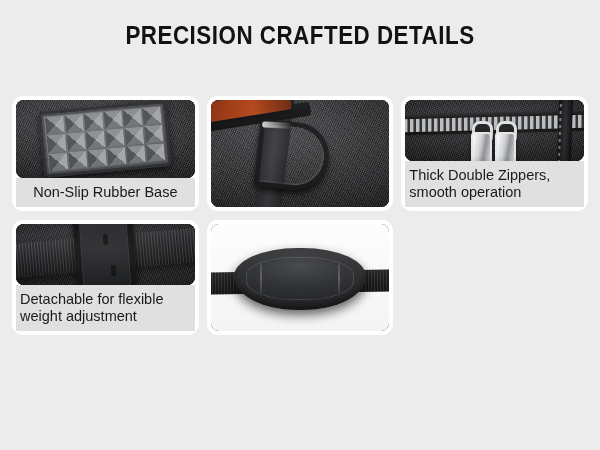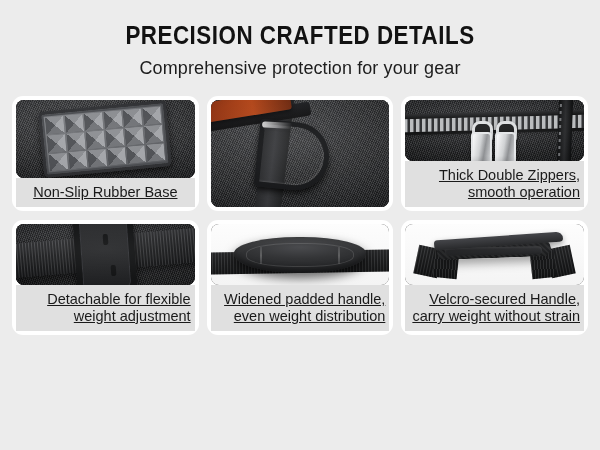--- a/index.html
+++ b/index.html
@@ -34,22 +34,22 @@
     background:#fff;border-radius:11px;overflow:hidden;
     display:flex;flex-direction:column;position:relative;
     padding:4px;box-sizing:border-box;
   }
   .photo{
     position:relative;flex:1 1 auto;border-radius:8px;overflow:hidden;
     background:#2a2a2a;min-height:0;
   }
   .caption{
     flex:0 0 auto;background:#e0e0e0;color:#1a1a1a;
-    display:flex;align-items:center;justify-content:center;text-align:right;
-    font-size:14.5px;line-height:17px;padding:6px 4px;box-sizing:border-box;text-decoration:underline;
+    display:flex;align-items:center;justify-content:center;text-align:left;
+    font-size:14.5px;line-height:17px;padding:6px 4px;box-sizing:border-box;
   }
   .card.tall-cap .caption{font-size:14.5px;}
 
   
   .fabric{
     position:absolute;inset:0;
     background-color:#333436;
     background-image:
       repeating-linear-gradient(115deg, rgba(255,255,255,.085) 0 1px, rgba(0,0,0,.16) 1px 2px),
       repeating-linear-gradient(25deg, rgba(255,255,255,.05) 0 1px, rgba(0,0,0,.12) 1px 2px),
@@ -264,21 +264,20 @@
   .hstrap.r1{right:6%;top:38%;transform:rotate(-12deg);}
   .hstrap.r2{right:16%;top:44%;height:44%;transform:rotate(-6deg);}
 </style>
 </head>
 <body>
 
 <div class="page">
 
   <div class="header">
     <div class="title">PRECISION CRAFTED DETAILS</div>
-    <div class="subtitle">Comprehensive protection for your gear</div>
   </div>
 
   <div class="grid">
 
     <div class="card">
       <div class="photo">
         <div class="fabric"></div>
         <div class="rubber-plate">
           <div class="studs">
             <div class="stud"></div>
@@ -354,31 +353,17 @@
 
     <div class="card tall-cap">
       <div class="photo">
         <div class="white-bg"></div>
         <div class="pad-strap"></div>
         <div class="pad">
           <div class="pad-seam l"></div>
             <div class="pad-seam r"></div>
         </div>
       </div>
-      <div class="caption">Widened padded handle, even weight distribution</div>
-    </div>
-
-    <div class="card tall-cap">
-      <div class="photo">
-        <div class="white-bg"></div>
-        <div class="hstrap l1"></div>
-        <div class="hstrap l2"></div>
-        <div class="hstrap r1"></div>
-        <div class="hstrap r2"></div>
-        <div class="handle-wrap"></div>
-        <div class="handle-inner"></div>
-        <div class="handle-flap"></div>
-      </div>
-      <div class="caption">Velcro-secured Handle, carry weight without strain</div>
-    </div>
+    </div>
+
 
   </div>
 </div>
 
 </body></html>

